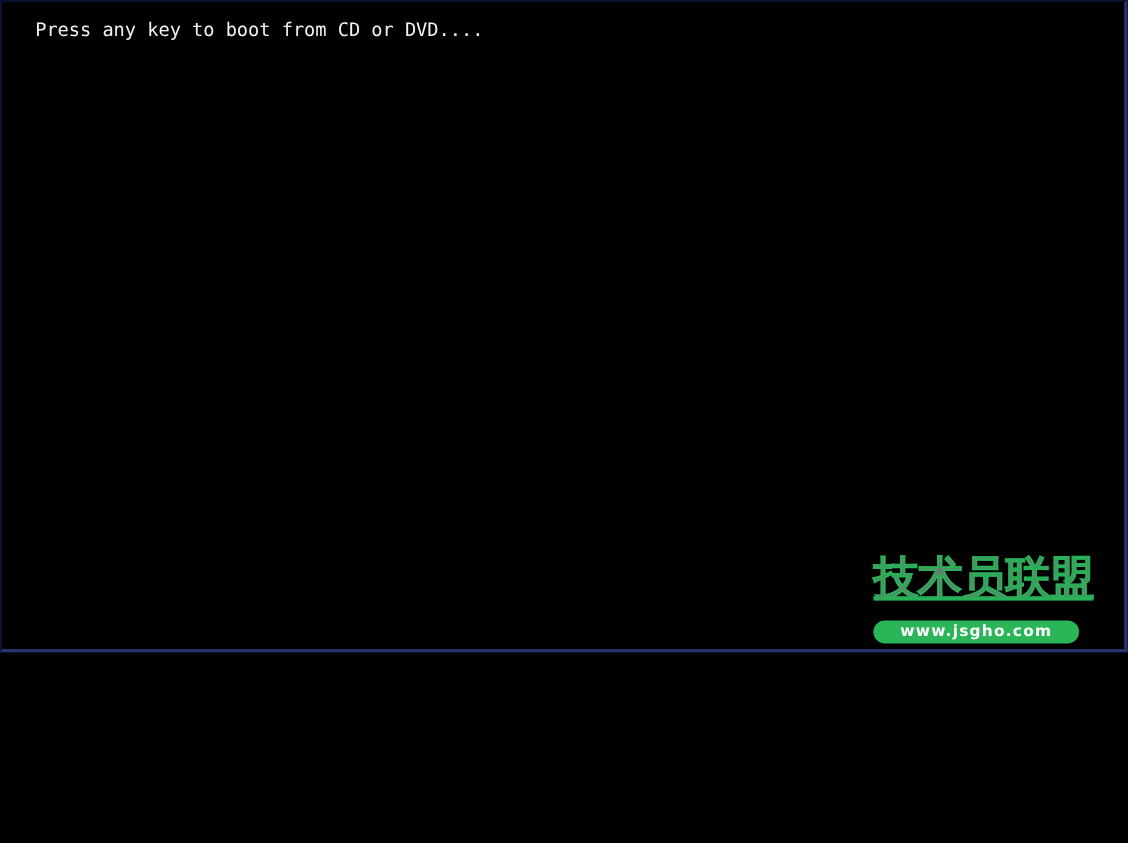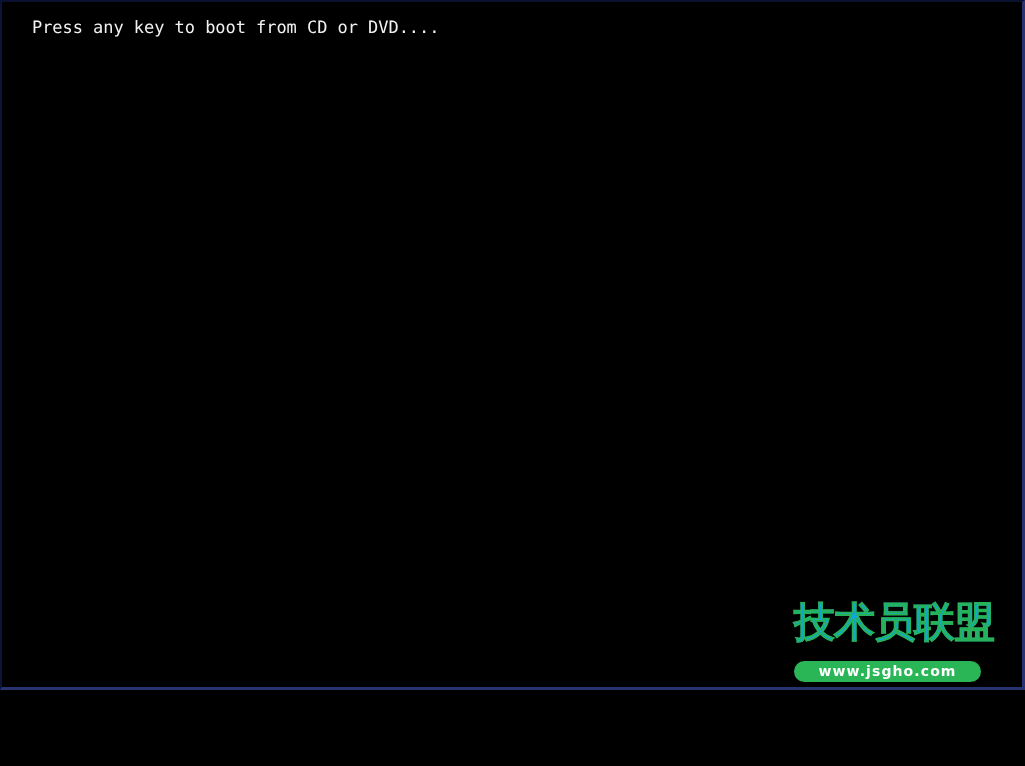--- a/index.html
+++ b/index.html
@@ -10,21 +10,21 @@
   body {
     width: 1025px;
     height: 766px;
     overflow: hidden;
     font-family: "Liberation Sans", sans-serif;
   }
 
   #boot-screen {
     position: relative;
     width: 1025px;
-    height: 690px;
+    height: 593px;
     background: #000000;
     box-sizing: border-box;
     border-top: 2px solid #0a1030;
     border-left: 2px solid #0d1338;
     border-right: 3px solid #28346f;
     border-bottom: 3px solid #28346f;
     overflow: hidden;
     padding-left: 40px;
   }
 
@@ -52,23 +52,24 @@
     text-align: center;
     user-select: none;
   }
 
   #watermark-cn {
     display: block;
     font-family: "DejaVu Sans", "Liberation Sans", sans-serif;
     font-weight: bold;
     font-size: 41px;
     line-height: 42px;
-    color: #0ea5e9;
+    color: #737373;
     letter-spacing: -1px;
     white-space: nowrap;
+    text-decoration: underline;
     -webkit-text-stroke: 0.6px #27b257;
   }
 
   #watermark-url-pill {
     display: block;
     margin-top: 18px;
     height: 21px;
     border-radius: 11px;
     background: #2ab657;
   }

